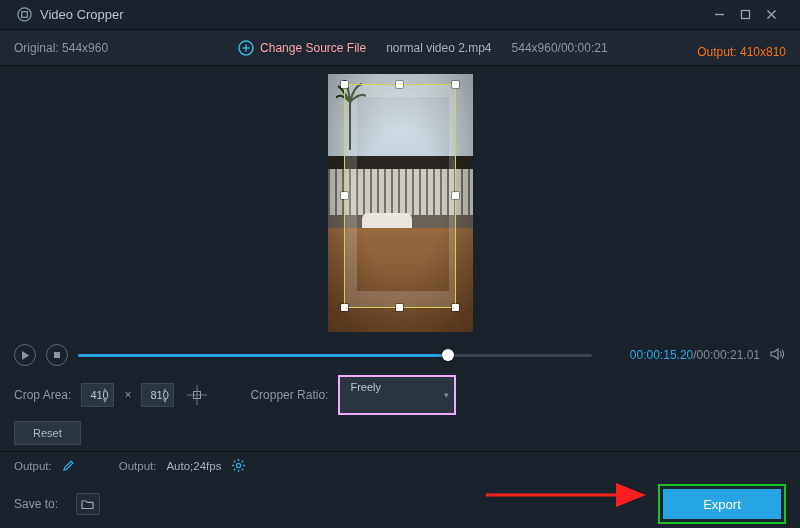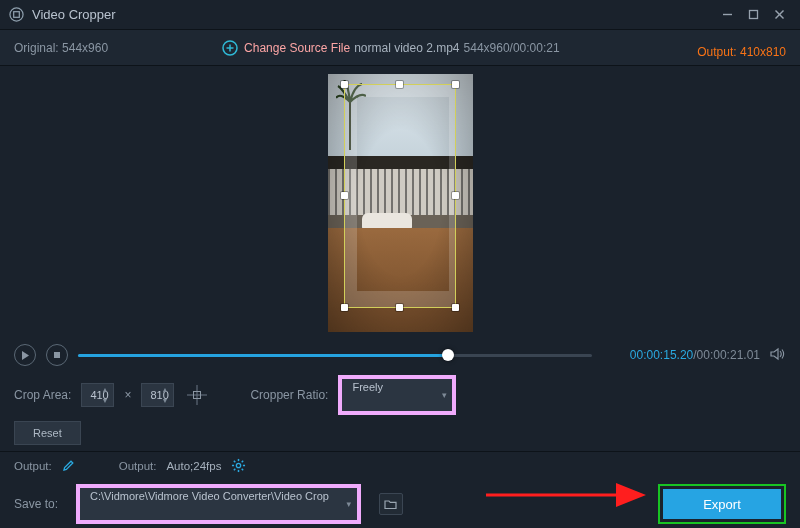--- a/index.html
+++ b/index.html
@@ -1,28 +1,28 @@
 <!DOCTYPE html>
 <html><head>
 <meta charset="utf-8">
 <style>
   * { box-sizing: border-box; margin: 0; padding: 0; font-family: -apple-system, BlinkMacSystemFont, "Segoe UI", Arial, sans-serif; }
   body { background: #0e141b; width: 800px; height: 528px; overflow: hidden; color: #8a96a3; font-size: 12px; user-select: none; }
   .window { width: 800px; height: 528px; background: #1a222c; display: flex; flex-direction: column; }
 
   
-  .titlebar { height: 30px; background: #1a222c; display: flex; align-items: center; padding: 0 8px; border-bottom: 1px solid #0d1319; }
+  .titlebar { height: 30px; background: #1a222c; display: flex; align-items: center; padding: 0 16px; border-bottom: 1px solid #0d1319; }
   .titlebar .app-icon { width: 16px; height: 16px; margin-right: 8px; display:flex; align-items:center; justify-content:center; }
   .titlebar .title { color: #b9c3cf; font-size: 13px; flex: 0 0 auto; }
   .titlebar .spacer { flex: 1; }
   .winbtn { width: 26px; height: 26px; display: flex; align-items: center; justify-content: center; color: #97a2ae; cursor: pointer; }
   .winbtn svg { display:block; }
 
   
-  .topbar { height: 36px; display: flex; align-items: center; padding: 0 14px; gap: 4px; border-bottom: 1px solid #0d1319; background:#1e2732; }
+  .topbar { height: 36px; display: flex; align-items: center; padding: 0 14px; gap: 20px; border-bottom: 1px solid #0d1319; background:#1e2732; }
   .topbar .orig { color: #8a96a3; }
   .change-src { display: flex; align-items: center; gap: 6px; color: #fca5a5; cursor: pointer; margin-left: 110px; }
   .plus-circle { width:16px; height:16px; }
   .topbar .fname { color: #a6b1bd; }
   .topbar .dims { color: #8a96a3; }
   .topbar .right { margin-left: auto; color: #f97316; margin-top: 8px; }
 
   
   .preview-area { flex: 1; display: flex; align-items: center; justify-content: center; background: #1a222c; position: relative; padding: 6px 0 2px 0; }
   .video-frame { width: 145px; height: 258px; background: #000; position: relative; display:flex; align-items:center; justify-content:center; }
@@ -58,21 +58,21 @@
   .timecode .tot { color:#7e8a97; }
   .vol-icon { color:#8a96a3; cursor:pointer; }
 
   
   .croprow { height: 40px; display:flex; align-items:center; padding: 0 14px; gap: 10px; }
   .numfield { width:33px; height:24px; background:#2b3541; border:1px solid #3b4653; color:#b9c3cf; display:flex; align-items:center; padding: 0 4px 0 8px; font-size:11px; position:relative; }
   .numfield .spin { position:absolute; right:2px; top:2px; bottom:2px; width:10px; display:flex; flex-direction:column; justify-content:space-between; color:#7e8a97; }
   .numfield .spin span{font-size:7px; line-height:7px; cursor:pointer;}
   .x-sep { color:#8a96a3; }
   .recenter { width:26px; height:24px; display:flex; align-items:center; justify-content:center; cursor:pointer; }
-  .dropdown { height:40px; background:#2b3541; border:4px solid #f0abfc; color:#b9c3cf; display:flex; align-items:center; padding:0 22px 16px 10px; font-size:11px; position:relative; min-width:118px; cursor:pointer; }
+  .dropdown { height:40px; background:#2b3541; border:2px solid #f0abfc; color:#b9c3cf; display:flex; align-items:center; padding:0 22px 16px 10px; font-size:11px; position:relative; min-width:118px; cursor:pointer; }
   .dropdown::after { content:"▾"; position:absolute; right:6px; top:50%; transform:translateY(-50%); color:#7e8a97; font-size:9px; }
 
   .btnrow { height: 36px; display:flex; align-items:center; padding: 0 14px; gap: 12px; }
   .flat-btn { height:24px; padding: 0 18px; background:#2b3541; color:#aeb9c5; border:1px solid #3a4552; display:flex; align-items:center; font-size:11px; cursor:pointer; }
 
   .divider { height:1px; background:#0d1319; }
 
   
   .outrow { height: 28px; display:flex; align-items:center; padding: 0 14px; gap: 10px; font-size:11.5px; }
   .outrow .lbl { color:#8a96a3; }
@@ -262,23 +262,20 @@
             <line x1="11.4" y1="11.4" x2="13" y2="13"></line>
             <line x1="13" y1="3" x2="11.4" y2="4.6"></line>
             <line x1="4.6" y1="11.4" x2="3" y2="13"></line>
           </g>
         </svg>
     </span>
   </div>
 
   <div class="saverow">
     <span class="lbl">Save to:</span>
-    <div class="dropdown path-dd">
-      <span style="overflow:hidden; text-overflow:ellipsis; white-space:nowrap;">C:\Vidmore\Vidmore Video Converter\Video Crop</span>
-    </div>
     <span class="folder-btn">
       <svg width="14" height="11" viewBox="0 0 14 11">
           <path d="M1 2 H5 L6.3 3.3 H12 V9.5 H1 Z" fill="none" stroke="#9aa6b1" stroke-width="1.2"></path>
         </svg>
     </span>
 
     <div class="export-wrap">
       <button class="export-btn">
         <span>Export</span>
       </button>

